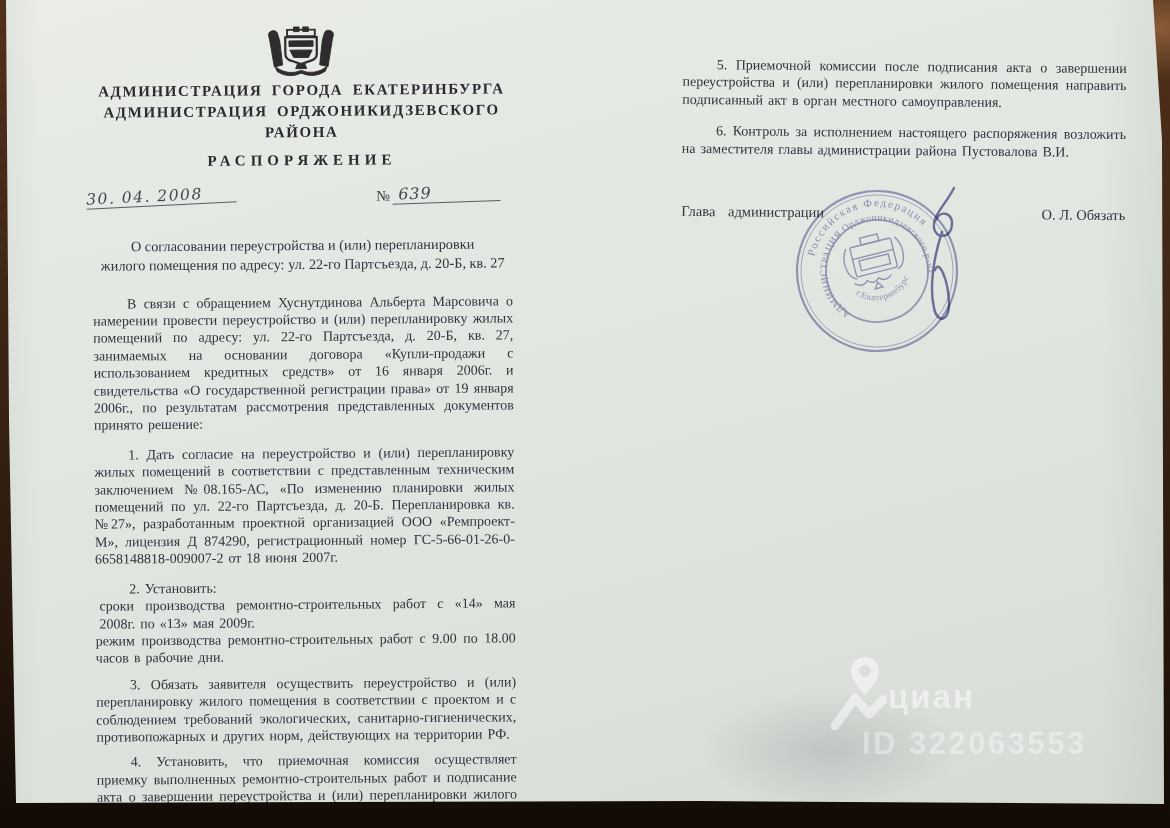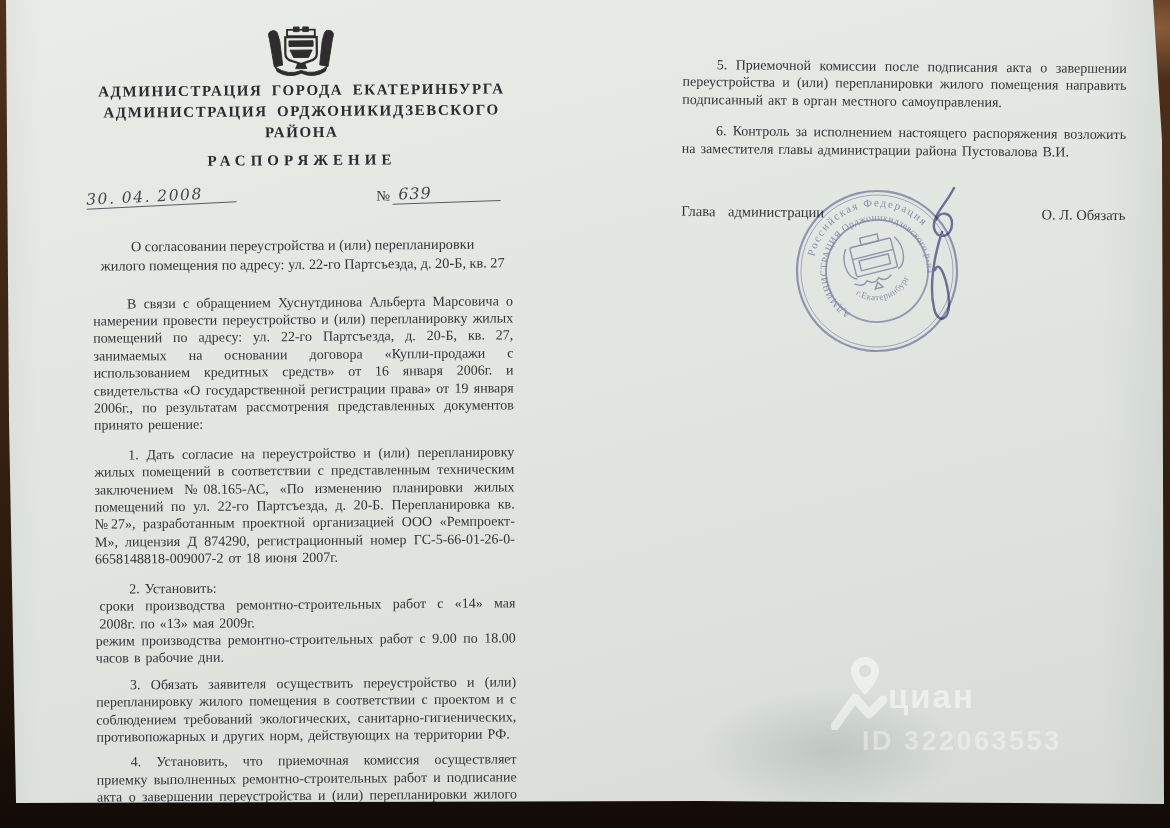--- a/index.html
+++ b/index.html
@@ -38,21 +38,21 @@
   .mt-intro{margin-top:20px;}
   .mt12{margin-top:12px;} .mt9{margin-top:9px;} .mt8{margin-top:8px;}
   .sig-row{display:flex;justify-content:space-between;margin-top:46px;font-size:14.5px;}
   .sig-role{word-spacing:9px;}
   .stamp{position:absolute;left:792px;top:186px;width:170px;height:170px;mix-blend-mode:multiply;opacity:.88;}
   .signature{position:absolute;left:902px;top:182px;width:64px;height:160px;mix-blend-mode:multiply;}
   .watermark{position:absolute;left:828px;top:650px;width:260px;height:125px;color:rgba(255,255,255,.55);}
   .wm-brand{position:absolute;left:60px;top:28px;font-family:"Liberation Sans","DejaVu Sans",sans-serif;
     font-weight:bold;font-size:33px;letter-spacing:2px;color:rgba(255,255,255,.5);}
   .wm-id{position:absolute;left:34px;top:76px;font-family:"Liberation Sans","DejaVu Sans",sans-serif;
-    font-weight:bold;font-size:27px;letter-spacing:2.5px;color:rgba(255,255,255,.38);}
+    font-weight:bold;font-size:31px;letter-spacing:2.5px;color:rgba(255,255,255,.38);}
   .wm-pin{position:absolute;left:20px;top:5px;}
   .wm-roof{position:absolute;left:3px;top:38px;}
   svg text{font-family:"Liberation Serif","DejaVu Serif",serif;}
 </style>
 </head>
 <body>
 
 <div class="scene">
   <div class="paper">
     <div class="shadow-blob"></div>

